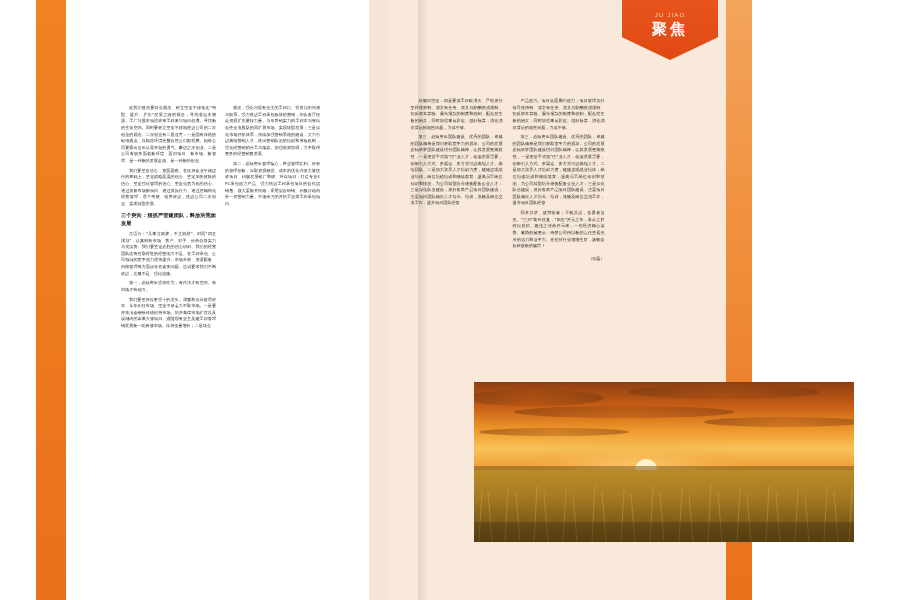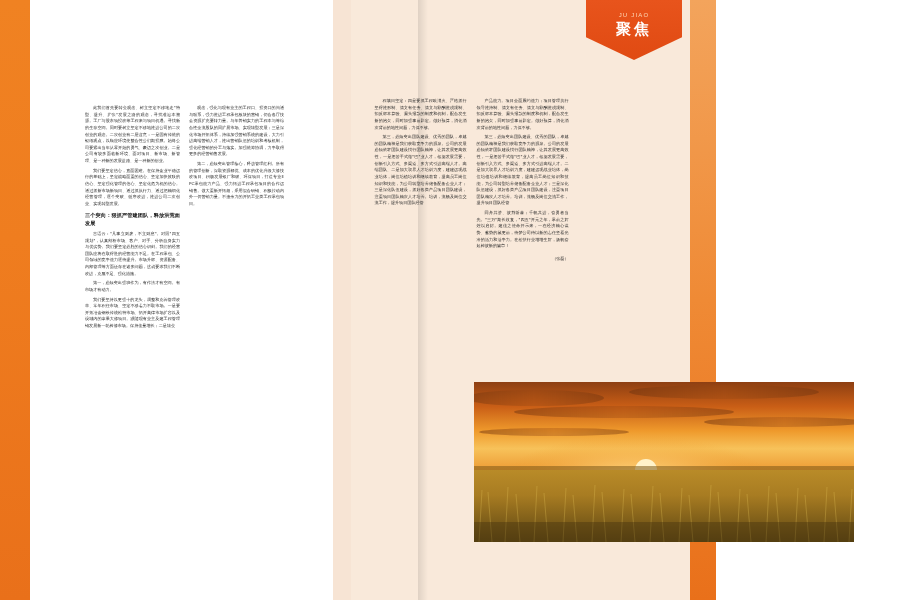--- a/index.html
+++ b/index.html
@@ -6,20 +6,21 @@
   body{
     width:900px;height:600px;
     background:#ffffff;
     font-family:"DejaVu Sans","Liberation Sans",sans-serif;
     overflow:hidden;
   }
   .spread{
     position:relative;
     width:716px;height:600px;
     display:flex;
+    padding-left:36px;
   }
   
   .page-left{
     position:relative;
     width:418px;height:600px;
     background:#ffffff;
     box-sizing:border-box;
   }
   .left-bar{
     position:absolute;left:0;top:0;

